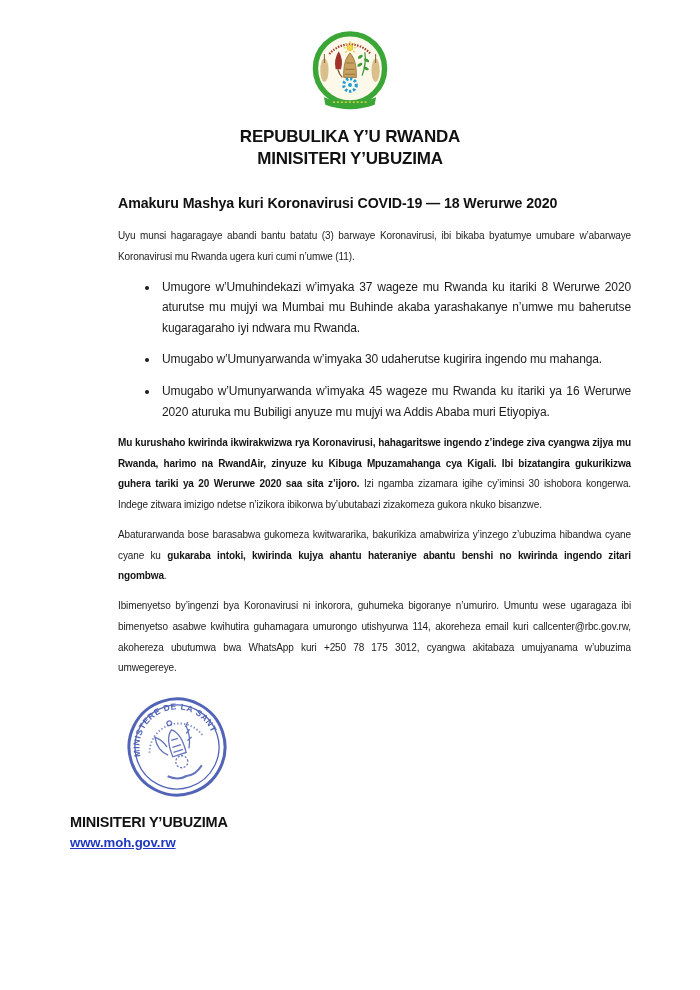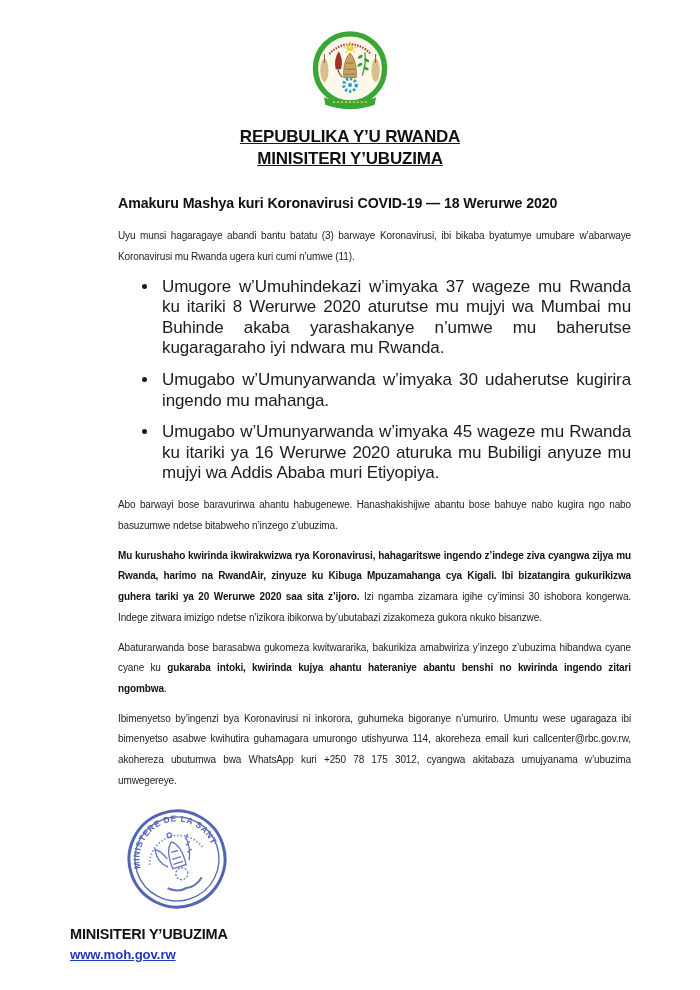--- a/index.html
+++ b/index.html
@@ -8,21 +8,21 @@
     position: relative;
     width: 700px;
     height: 990px;
     margin: 0 auto;
     background: #ffffff;
     overflow: hidden;
     font-family: "Liberation Sans", sans-serif;
     color: #1c1c1c;
   }
   .emblem-wrap { text-align: center; margin-top: 28px; }
-  .gov-header { text-align: center; margin-top: 6px; text-decoration: underline; }
+  .gov-header { text-align: center; margin-top: 6px; }
   .gov-header .line {
     font-size: 17px;
     font-weight: 700;
     line-height: 22px;
     color: #111111;
     letter-spacing: -0.2px;
   }
   .content { padding: 0 69px 0 70px; margin-left: 48px; }
   .doc-title {
     margin: 25px 0 15px 0;
@@ -38,21 +38,21 @@
     text-align: justify;
     margin: 0 0 9.5px 0;
   }
   .b { font-weight: 700; color: #141414; }
   ul.case-list {
     margin: 2px 0 10px 0;
     padding-left: 41px;
     list-style: disc;
   }
   ul.case-list li {
-    font-size: 17px;
+    font-size: 12px;
     line-height: 20.6px;
     letter-spacing: -0.12px;
     text-align: justify;
     margin-bottom: 11px;
     padding-left: 3px;
   }
   .stamp-row { margin: 13px 0 6px 6px; }
   .footer-block { padding: 0 70px; }
   .footer-ministry {
     font-size: 14.5px;
@@ -126,21 +126,20 @@
     <div class="doc-title">Amakuru Mashya kuri Koronavirusi COVID-19 — 18 Werurwe 2020</div>
 
     <p>Uyu munsi hagaragaye abandi bantu batatu (3) barwaye Koronavirusi, ibi bikaba byatumye umubare w’abarwaye Koronavirusi mu Rwanda ugera kuri cumi n’umwe (11).</p>
 
     <ul class="case-list">
       <li>Umugore w’Umuhindekazi w’imyaka 37 wageze mu Rwanda ku itariki 8 Werurwe 2020 aturutse mu mujyi wa Mumbai mu Buhinde akaba yarashakanye n’umwe mu baherutse kugaragaraho iyi ndwara mu Rwanda.</li>
       <li>Umugabo w’Umunyarwanda w’imyaka 30 udaherutse kugirira ingendo mu mahanga.</li>
       <li>Umugabo w’Umunyarwanda w’imyaka 45 wageze mu Rwanda ku itariki ya 16 Werurwe 2020 aturuka mu Bubiligi anyuze mu mujyi wa Addis Ababa muri Etiyopiya.</li>
     </ul>
 
-    <p>Abo barwayi bose baravurirwa ahantu habugenewe. Hanashakishijwe abantu bose bahuye nabo kugira ngo nabo basuzumwe ndetse bitabweho n’inzego z’ubuzima.</p>
 
     <p><span class="b">Mu kurushaho kwirinda ikwirakwizwa rya Koronavirusi, hahagaritswe ingendo z’indege ziva cyangwa zijya mu Rwanda, harimo na RwandAir, zinyuze ku Kibuga Mpuzamahanga cya Kigali. Ibi bizatangira gukurikizwa guhera tariki ya 20 Werurwe 2020 saa sita z’ijoro.</span><span> Izi ngamba zizamara igihe cy’iminsi 30 ishobora kongerwa. Indege zitwara imizigo ndetse n’izikora ibikorwa by’ubutabazi zizakomeza gukora nkuko bisanzwe.</span></p>
 
     <p><span>Abaturarwanda bose barasabwa gukomeza kwitwararika, bakurikiza amabwiriza y’inzego z’ubuzima hibandwa cyane cyane ku </span><span class="b">gukaraba intoki, kwirinda kujya ahantu hateraniye abantu benshi no kwirinda ingendo zitari ngombwa</span><span>.</span></p>
 
 
     <p>Ibimenyetso by’ingenzi bya Koronavirusi ni inkorora, guhumeka bigoranye n’umuriro. Umuntu wese ugaragaza ibi bimenyetso asabwe kwihutira guhamagara umurongo utishyurwa 114, akoreheza email kuri callcenter@rbc.gov.rw, akohereza ubutumwa bwa WhatsApp kuri +250 78 175 3012, cyangwa akitabaza umujyanama w’ubuzima umwegereye.</p>
 
     <div class="stamp-row">
       <svg width="106" height="110" viewBox="0 0 106 110" aria-hidden="true">

